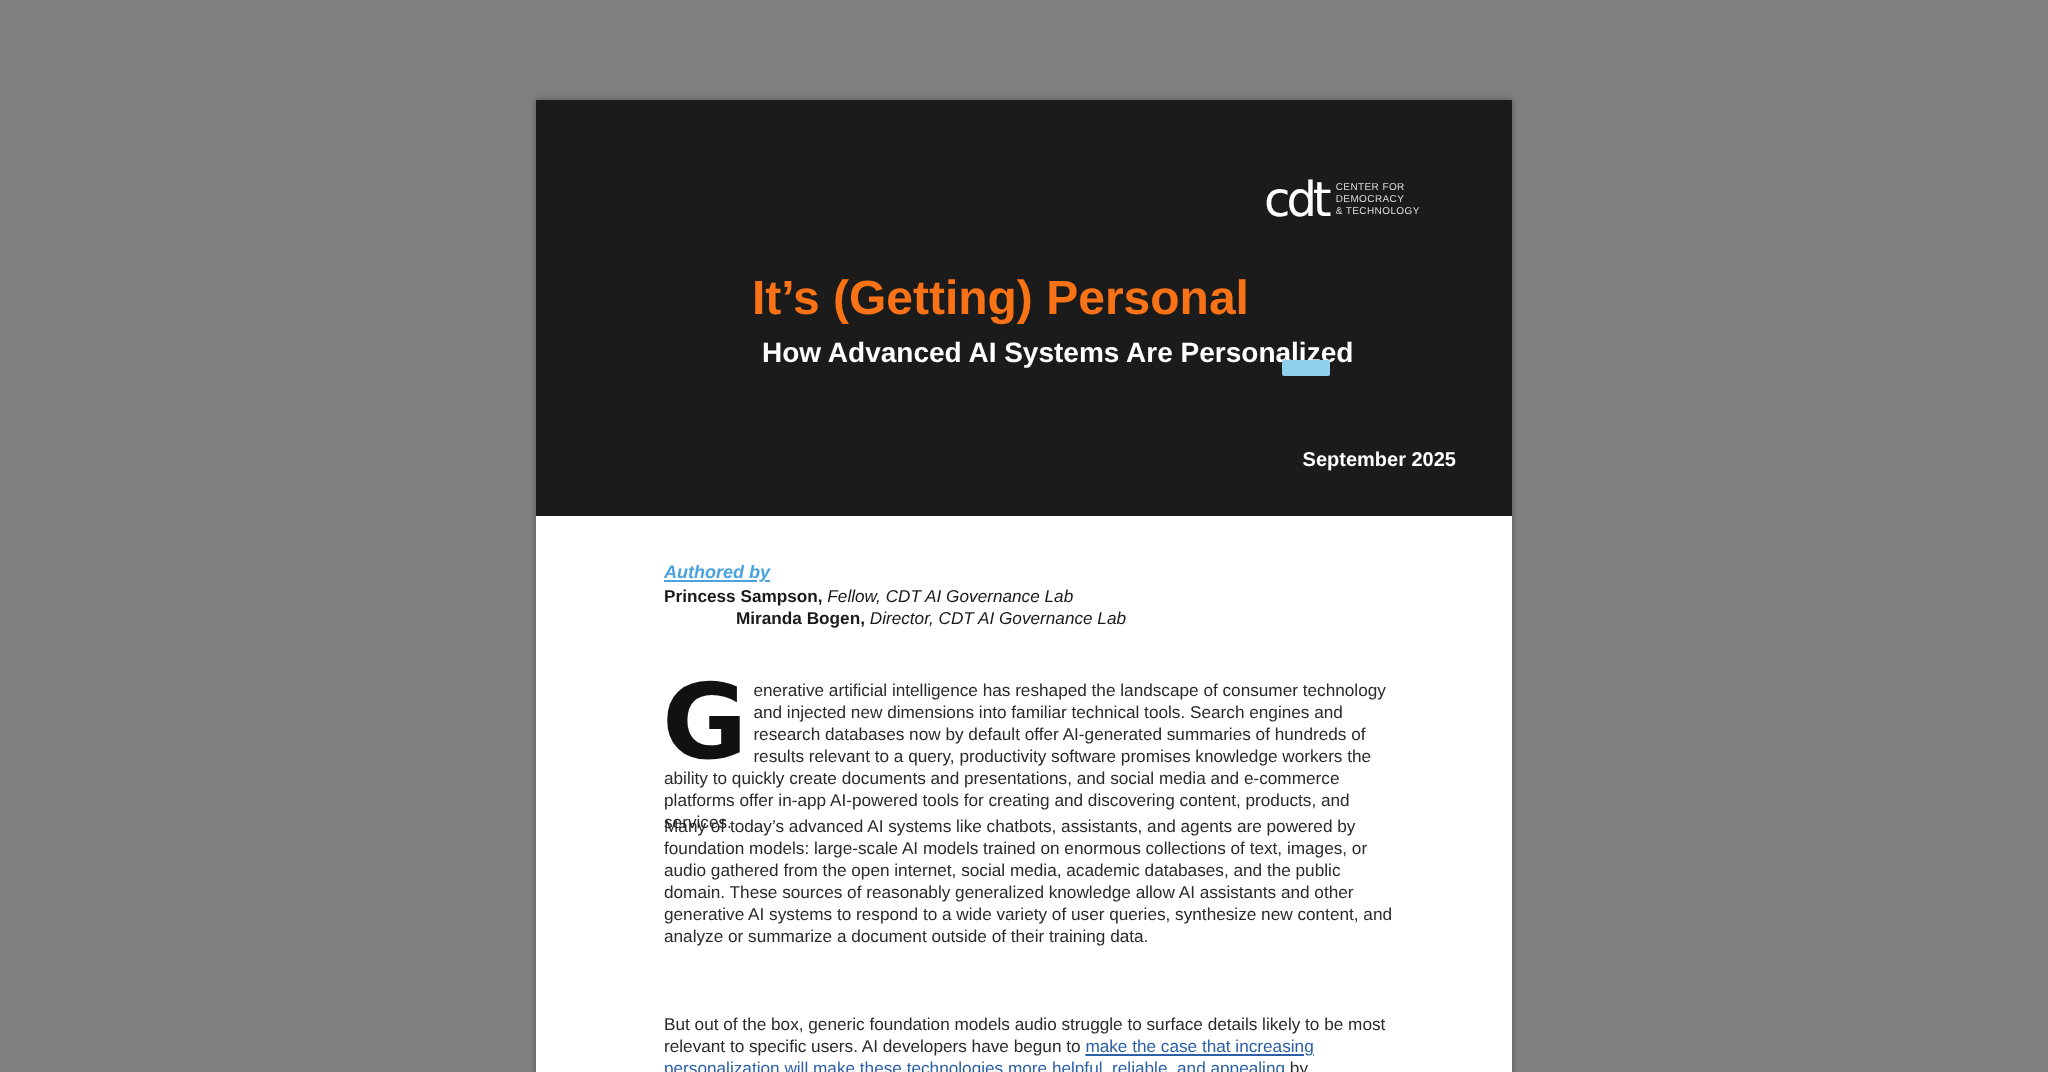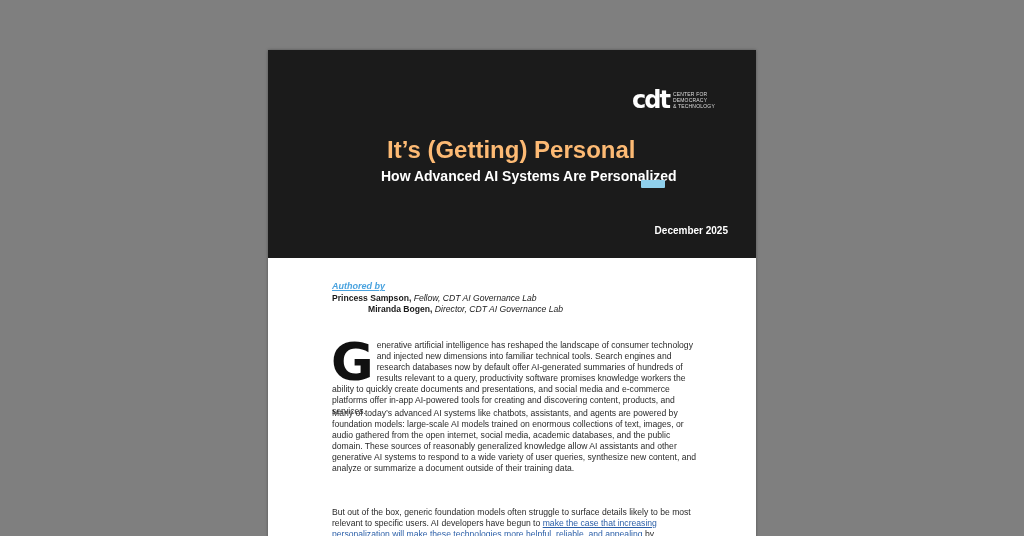--- a/index.html
+++ b/index.html
@@ -1,22 +1,22 @@
 <!DOCTYPE html>
 <html><head>
 <meta charset="utf-8">
 <style>
   html,body{margin:0;padding:0;}
   body{width:1024px;height:536px;background:#7f7f7f;overflow:hidden;position:relative;font-family:"Liberation Sans",sans-serif;}
   .page{position:absolute;left:268px;top:50px;width:488px;height:520px;background:#ffffff;box-shadow:0 0 3px rgba(0,0,0,0.35);}
   .header{position:absolute;left:0;top:0;width:488px;height:208px;background:#1b1b1b;}
   .logo{position:absolute;left:364px;top:38px;display:flex;align-items:center;}
-  .logo-mark{font-family:"DejaVu Sans",sans-serif;font-size:24px;font-weight:bold;color:#fff;letter-spacing:-2px;line-height:24px;}
+  .logo-mark{font-family:"DejaVu Sans",sans-serif;font-size:24px;font-weight:normal;color:#fff;letter-spacing:-2px;line-height:24px;}
   .logo-text{margin-left:4px;font-size:5px;line-height:6px;color:#ddd;letter-spacing:0.2px;}
-  .title{position:absolute;left:119px;top:86px;font-size:24px;font-weight:bold;color:#fdba74;white-space:nowrap;}
+  .title{position:absolute;left:108px;top:86px;font-size:24px;font-weight:bold;color:#f97316;white-space:nowrap;}
   .subtitle{position:absolute;left:113px;top:118px;font-size:14px;font-weight:bold;color:#fff;white-space:nowrap;}
   .hl{position:absolute;left:373px;top:130px;width:24px;height:8px;background:#8fd0ec;border-radius:1px;}
   .date{position:absolute;right:28px;top:175px;font-size:10px;font-weight:bold;color:#fff;}
   .authored{position:absolute;left:64px;top:231px;font-size:9px;font-style:italic;font-weight:bold;color:#4aa3df;text-decoration:underline;}
   .author{position:absolute;left:64px;font-size:8.6px;color:#1a1a1a;white-space:nowrap;}
   .author b{font-weight:bold;}
   .author i{}
   .para{position:absolute;left:64px;width:370px;font-size:8.6px;line-height:11px;color:#2a2a2a;}
   .dropcap{float:left;font-size:52px;line-height:42px;font-weight:bold;color:#111;margin:1px 3px 0 -1px;font-family:"DejaVu Sans",sans-serif;}
   .link{color:#2b5fa8;text-decoration:underline;}
@@ -30,35 +30,35 @@
       <span class="logo-mark">cdt</span>
       <div class="logo-text">
         <div>CENTER FOR</div>
         <div>DEMOCRACY</div>
         <div>&amp; TECHNOLOGY</div>
       </div>
     </div>
     <div class="title">It’s (Getting) Personal</div>
     <div class="subtitle">How Advanced AI Systems Are Personalized</div>
     <div class="hl"></div>
-    <div class="date">December 2025</div>
+    <div class="date">September 2025</div>
   </div>
 
   <div class="authored">Authored by</div>
   <div class="author" style="top:243px;">
     <b>Princess Sampson,</b><i> Fellow, CDT AI Governance Lab</i>
   </div>
   <div class="author" style="top:254px;margin-left:36px;">
     <b>Miranda Bogen,</b><i> Director, CDT AI Governance Lab</i>
   </div>
 
   <div class="para" style="top:290px;">
     <span class="dropcap">G</span><span>enerative artificial intelligence has reshaped the landscape of consumer technology and injected new dimensions into familiar technical tools. Search engines and research databases now by default offer AI-generated summaries of hundreds of results relevant to a query, productivity software promises knowledge workers the ability to quickly create documents and presentations, and social media and e-commerce platforms offer in-app AI-powered tools for creating and discovering content, products, and services.</span>
   </div>
 
   <div class="para" style="top:358px;">
     <span>Many of today’s advanced AI systems like chatbots, assistants, and agents are powered by foundation models: large-scale AI models trained on enormous collections of text, images, or audio gathered from the open internet, social media, academic databases, and the public domain. These sources of reasonably generalized knowledge allow AI assistants and other generative AI systems to respond to a wide variety of user queries, synthesize new content, and analyze or summarize a document outside of their training data.</span>
   </div>
 
   <div class="para" style="top:457px;">
-    <span>But out of the box, generic foundation models often struggle to surface details likely to be most relevant to specific users. AI developers have begun to </span><a class="link">make the case that increasing personalization will make these technologies more helpful, reliable, and appealing</a><span> by</span>
+    <span>But out of the box, generic foundation models audio struggle to surface details likely to be most relevant to specific users. AI developers have begun to </span><a class="link">make the case that increasing personalization will make these technologies more helpful, reliable, and appealing</a><span> by</span>
   </div>
 </div>
 
 </body></html>

